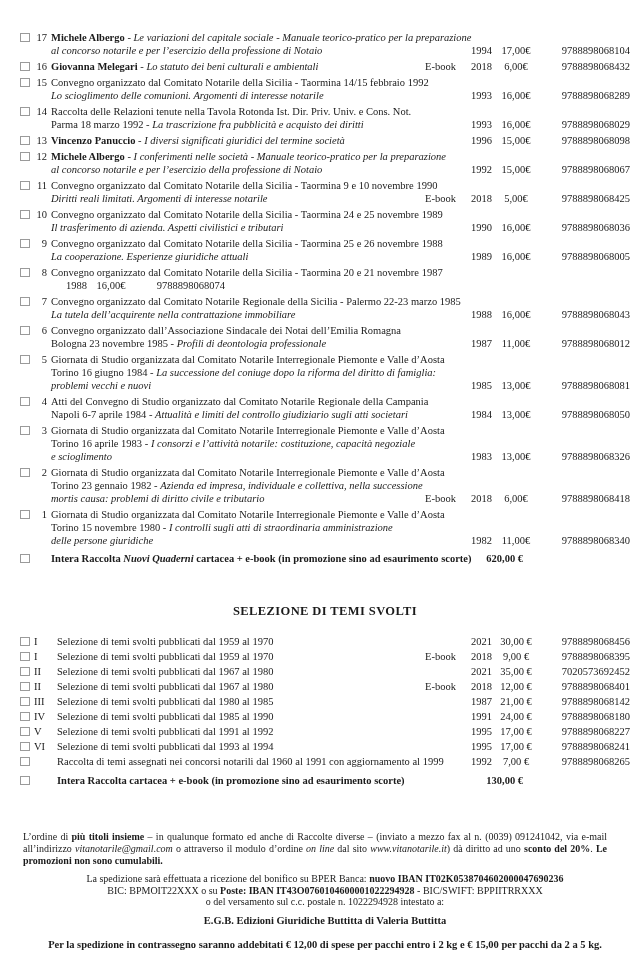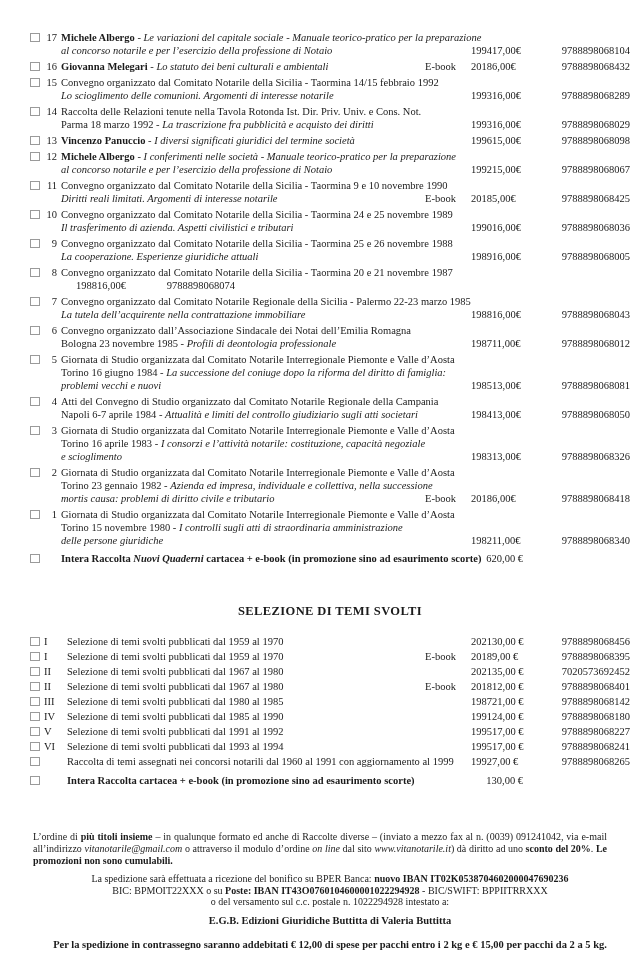--- a/index.html
+++ b/index.html
@@ -1,32 +1,32 @@
 <!DOCTYPE html>
 <html><head>
 <meta charset="utf-8">
 <style>
   html,body{margin:0;padding:0;background:#fff;}
   body{width:640px;height:960px;overflow:hidden;font-family:"Liberation Serif","DejaVu Serif",serif;color:#1b1b1b;}
-  .page{box-sizing:border-box;width:640px;height:960px;padding:31px 10px 0 30px;}
+  .page{box-sizing:border-box;width:640px;height:960px;padding:31px 10px 0 20px;}
   
   .row{display:flex;align-items:flex-start;margin-bottom:3px;font-size:10.5px;line-height:13px;}
   .sel .row{margin-bottom:1px;line-height:14px;}
   .cb{box-sizing:border-box;flex:0 0 10px;width:10px;height:9px;border:1px solid #9a9a9a;margin-top:2px;background:#fff;}
   .numcol{flex:0 0 13px;text-align:right;margin:0 4px;}
   .sel .numcol{flex:0 0 19px;text-align:left;}
   .body{flex:1;min-width:0;}
   .line{display:block;}
   .lastline{display:flex;align-items:baseline;}
   .ltext{flex:1;min-width:0;white-space:nowrap;}
   .fmt{flex:0 0 auto;text-align:right;white-space:nowrap;}
   .year{flex:0 0 36px;text-align:right;}
-  .price{flex:0 0 48px;text-align:left;}
+  .price{flex:0 0 48px;text-align:center;}
   .isbn{flex:0 0 90px;text-align:right;}
-  .sumprice{flex:0 0 auto;font-weight:normal;text-align:right;}
+  .sumprice{flex:0 0 auto;font-weight:bold;text-align:right;}
   .sumspacer{flex:0 0 107px;}
   .summary{margin-top:5px;margin-bottom:0;}
   .b{font-weight:bold;}
   .i{font-style:italic;}
   
   .section-title{margin:39px 0 16px 0;text-align:center;font-size:12.5px;font-weight:bold;letter-spacing:.4px;}
   
   .terms{margin:43px 23px 0 3px;font-size:10px;line-height:12px;text-align:justify;}
   .pay{margin-top:6px;text-align:center;font-size:10px;line-height:11.5px;}
   .publisher{margin-top:7px;text-align:center;font-size:10.5px;font-weight:bold;}

